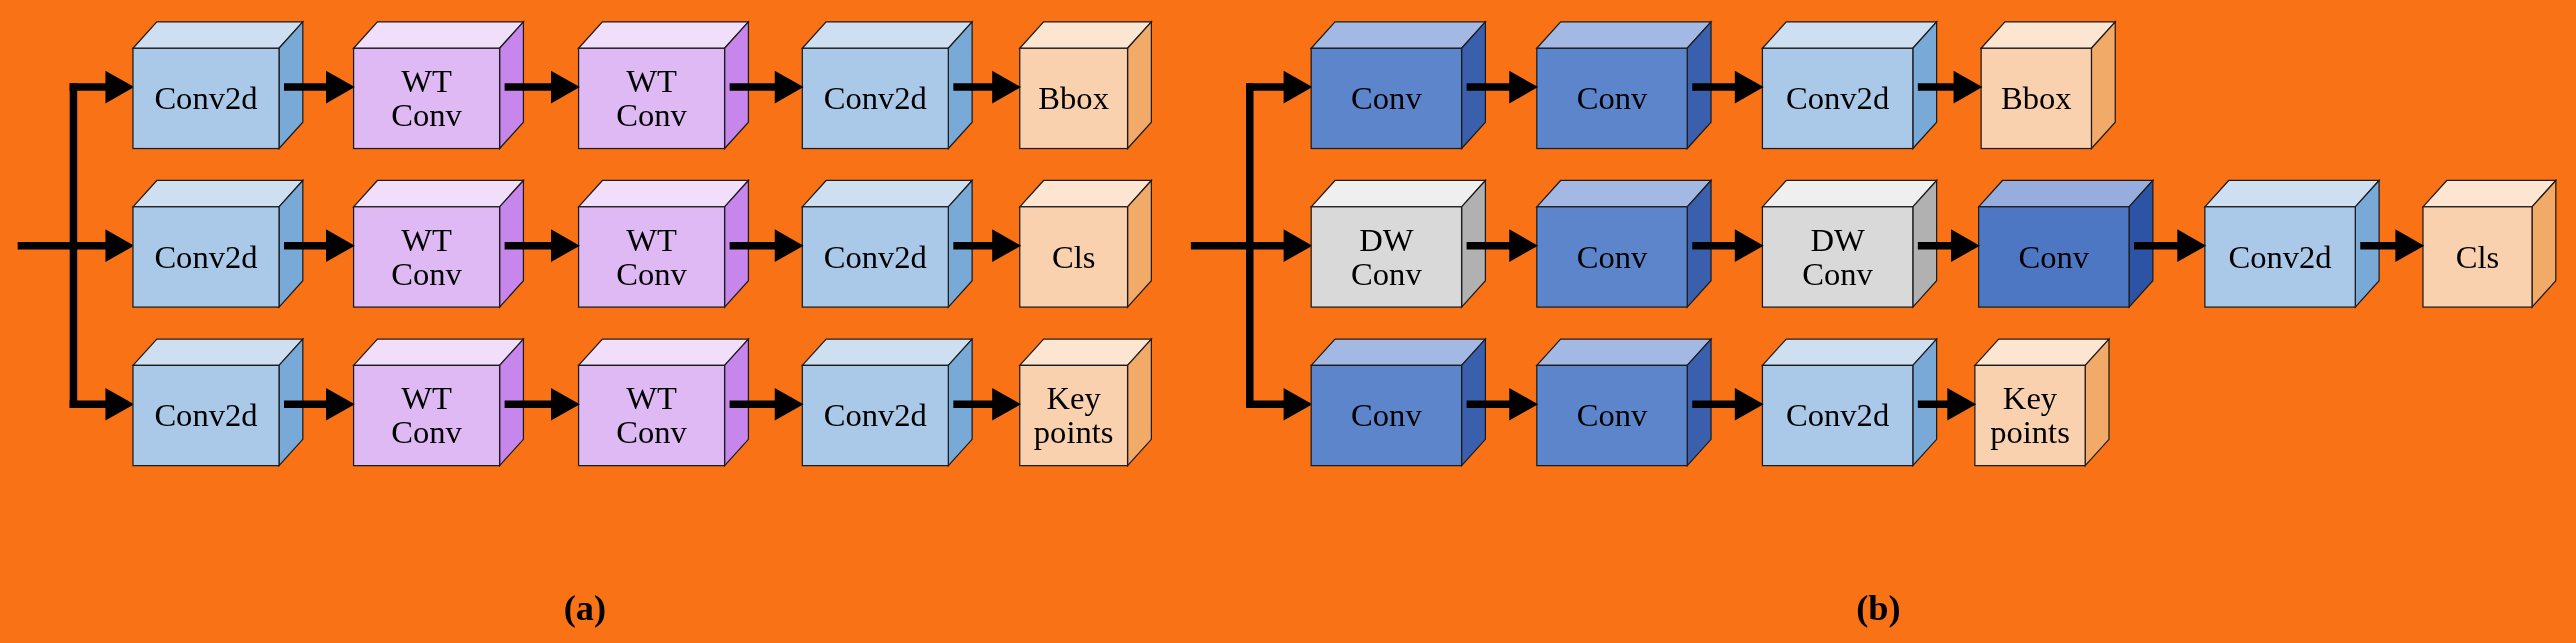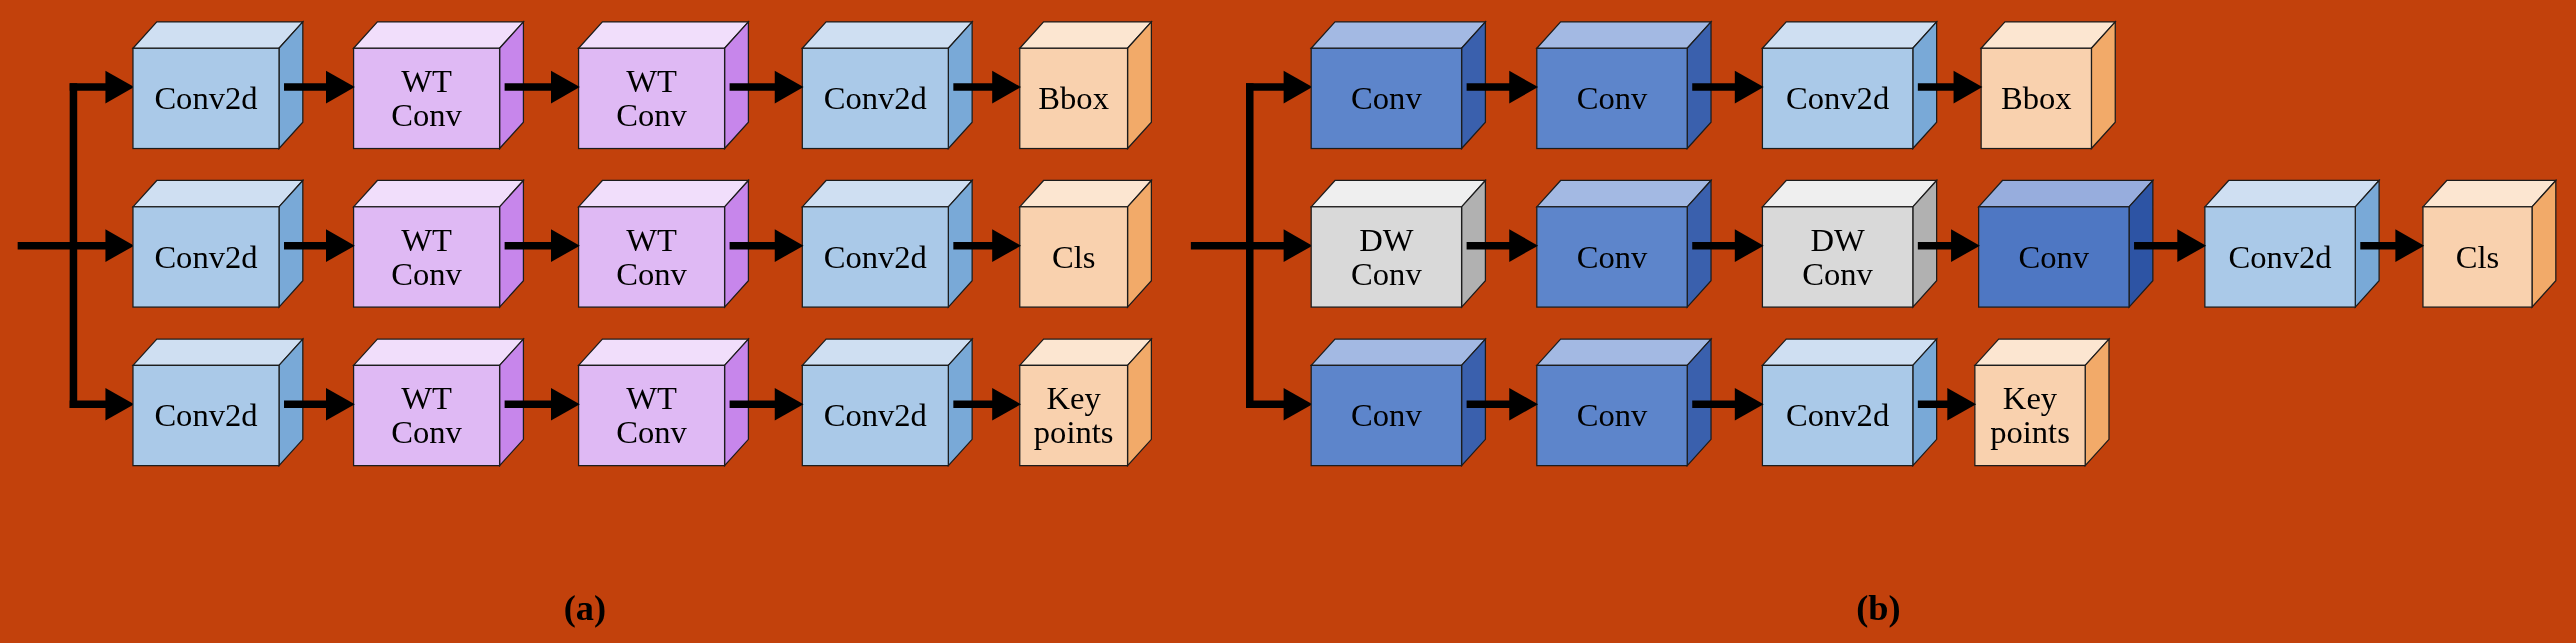--- a/index.html
+++ b/index.html
@@ -7,21 +7,21 @@
     padding: 0;
     background: #ffffff;
     width: 2576px;
     height: 643px;
     overflow: hidden;
   }
   .canvas {
     position: relative;
     width: 2576px;
     height: 643px;
-    background: #c2410c;
+    background: #f97316;
   }
   svg {
     display: block;
   }
   svg text {
     font-family: "Liberation Serif", "DejaVu Serif", serif;
     fill: #000000;
   }
   .node-label { font-size: 52px; }
   .panel-caption { font-size: 58px; font-weight: bold; }

